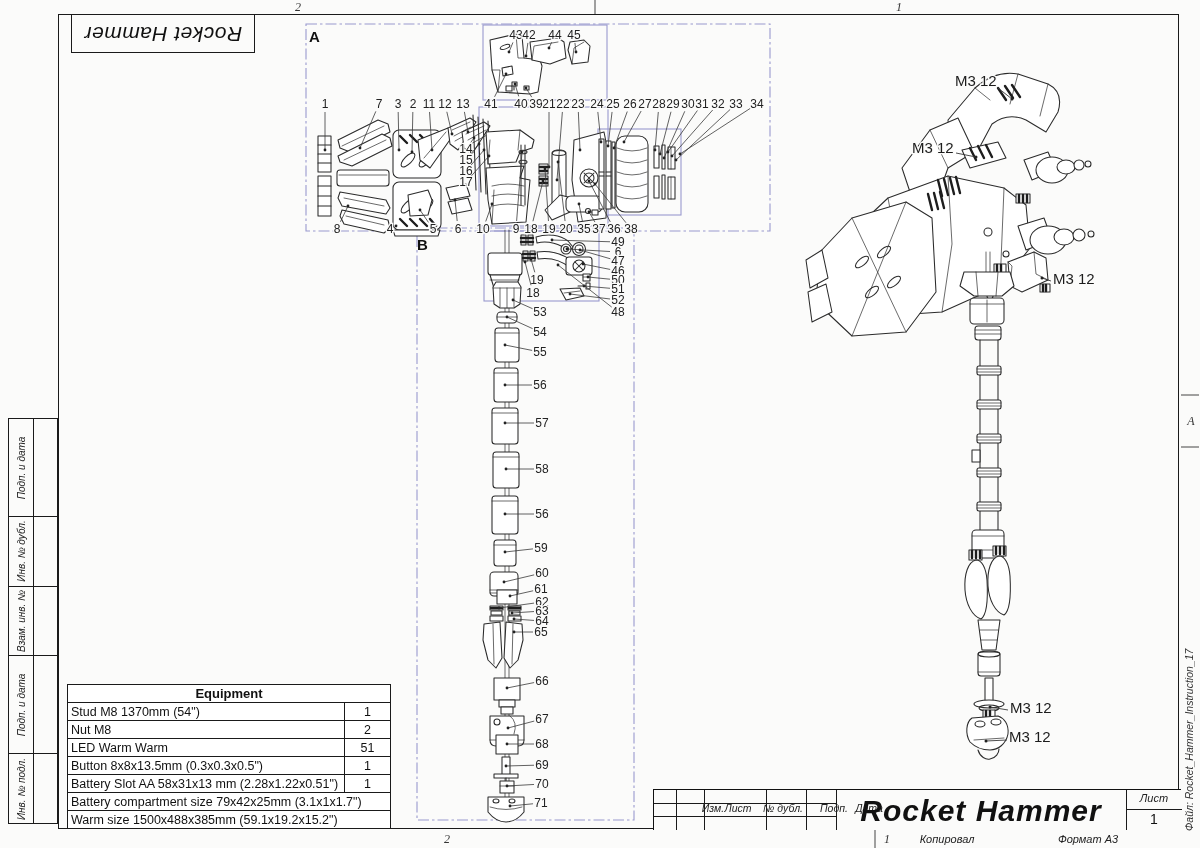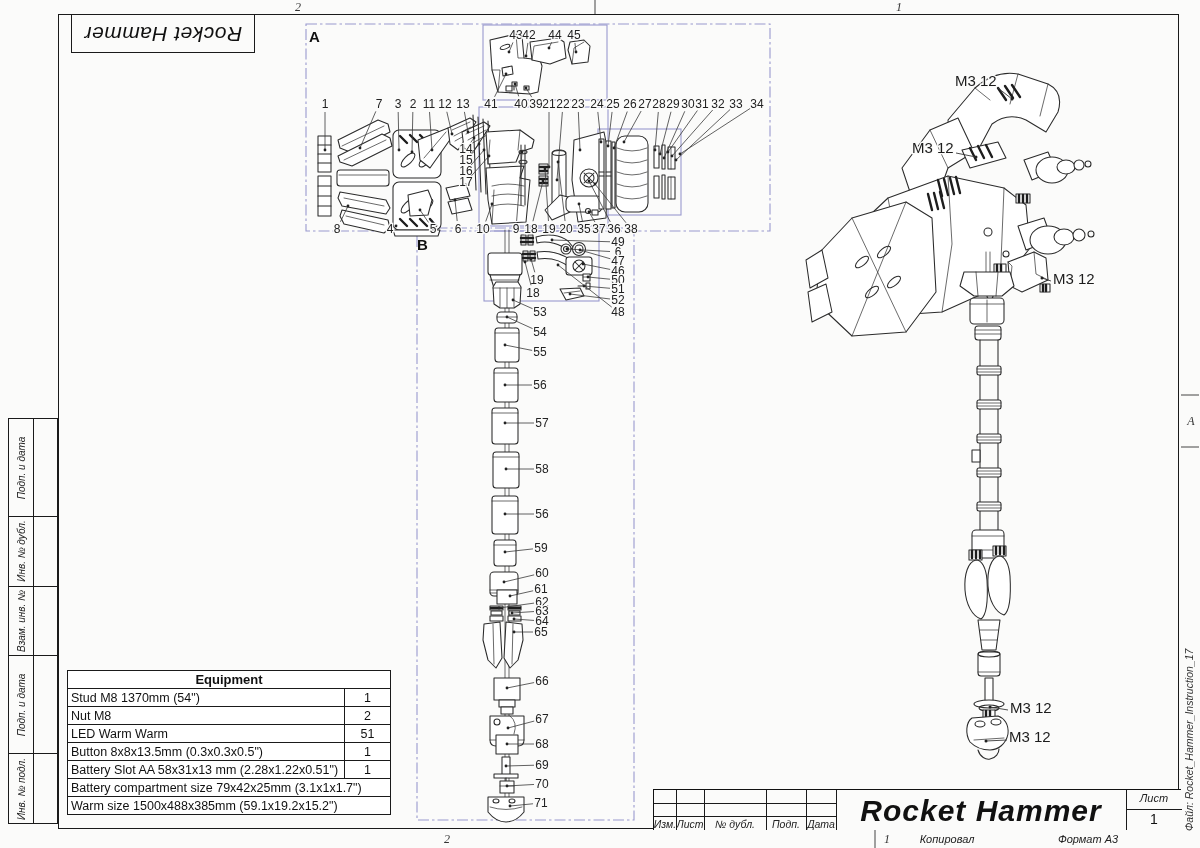--- a/index.html
+++ b/index.html
@@ -25,29 +25,29 @@
   .lm-cell:first-child{margin-top:0;}
   .lm-label{width:25px;position:relative;border-right:1px solid #1a1a1a;box-sizing:border-box;}
   .lm-label span{position:absolute;left:50%;top:50%;transform:translate(-50%,-50%) rotate(-90deg);
        white-space:nowrap;font-style:italic;font-size:10px;color:#222;}
   .lm-empty{flex:1;}
   
   .equip{position:absolute;left:67px;top:670px;border-collapse:collapse;table-layout:fixed;background:#fff;}
   .equip td,.equip th{border:1px solid #1a1a1a;font-size:12.5px;padding:0 3px;height:17px;
        white-space:nowrap;overflow:hidden;text-align:left;color:#111;}
   .equip th{font-weight:bold;text-align:center;font-size:13px;}
-  .equip{border:1.6px solid #1a1a1a;}
+  .equip{border:1.6px solid #1a1a1a;margin-top:14px;}
   .equip td.qty{text-align:center;}
   
   .titleblock{position:absolute;left:653px;top:789px;width:528px;height:41px;
        border-top:1.8px solid #111;border-left:1.8px solid #111;box-sizing:border-box;background:#fbfbfa;}
   .tb-v{position:absolute;top:0;width:1px;height:100%;background:#1a1a1a;}
   .tb-h{position:absolute;height:1px;background:#1a1a1a;}
-  .tb-col{position:absolute;top:27px;height:14px;display:flex;align-items:center;justify-content:center;
-       font-style:italic;font-size:10.5px;color:#222;}
+  .tb-col{position:absolute;top:11px;height:14px;display:flex;align-items:center;justify-content:center;
+       font-style:italic;font-size:10.5px;color:#222;margin-left:48px;}
   .tb-title{position:absolute;left:182px;top:0;width:290px;height:41px;display:flex;align-items:center;justify-content:center;
        font-style:italic;font-weight:bold;font-size:30px;color:#111;letter-spacing:1px;}
   .tb-sheet-label{position:absolute;left:472px;top:2px;width:56px;text-align:center;font-style:italic;font-size:11px;color:#222;}
   .tb-sheet-num{position:absolute;left:472px;top:21px;width:56px;text-align:center;font-size:14px;color:#111;}
   
   svg.diagram{position:absolute;left:0;top:0;}
   .art *{vector-effect:non-scaling-stroke;}
   .art path,.art rect,.art line,.art ellipse,.art circle,.art polyline{stroke:#2b2b2b;stroke-width:1.05;fill:none;stroke-linejoin:round;stroke-linecap:round;}
   .art .wf{fill:#ffffff;}
   .art .dark{stroke:#1d1d1d;stroke-width:2.4;}

